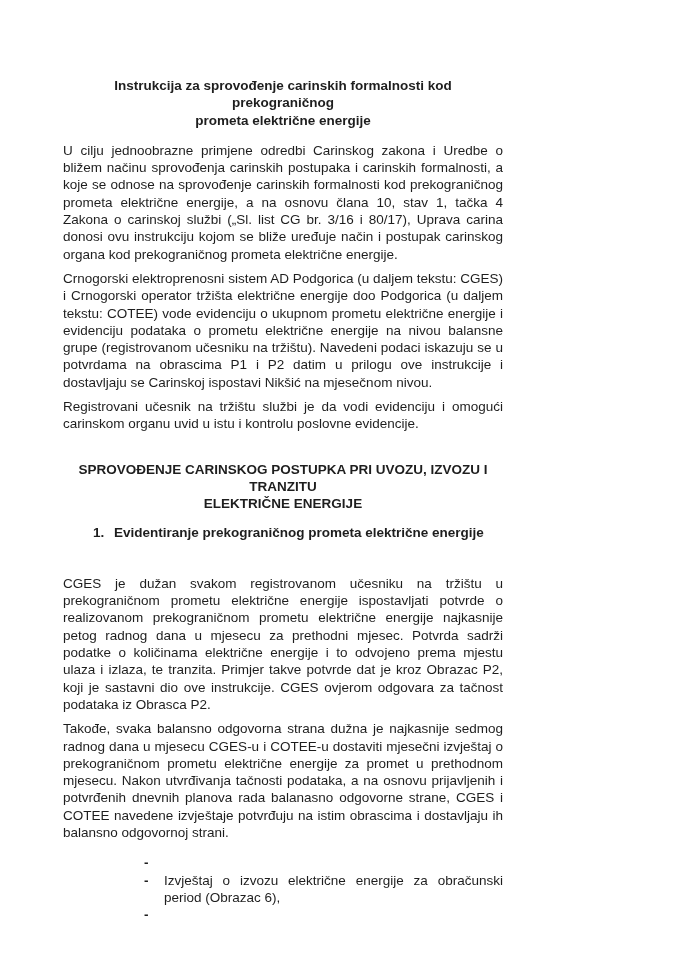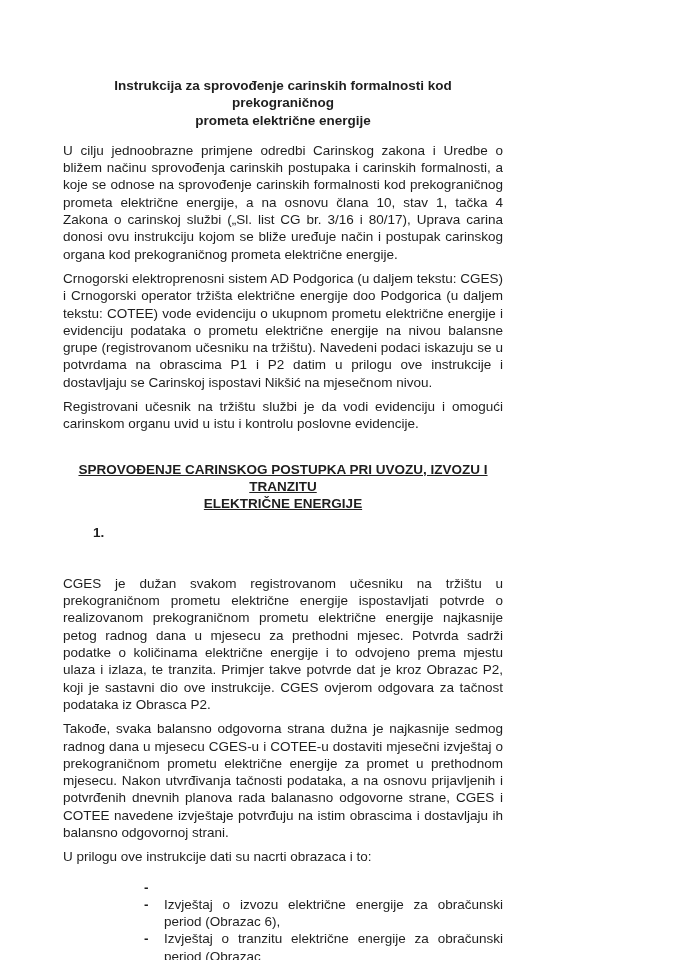--- a/index.html
+++ b/index.html
@@ -28,21 +28,20 @@
   p.body-par {
     text-align: justify;
     margin: 4px 0 7px 0;
   }
   .section-heading {
     font-weight: bold;
     text-align: center;
     white-space: pre-line;
     margin: 0;
     padding-top: 21px;
-    text-decoration: underline;
   }
   .subsection {
     display: flex;
     font-weight: bold;
     padding: 11px 0 30px 30px;
   }
   .subsection .num {
     width: 21px;
     flex: none;
   }
@@ -74,37 +73,35 @@
 
     <p class="body-par">Crnogorski elektroprenosni sistem AD Podgorica (u daljem tekstu: CGES) i Crnogorski operator tržišta električne energije doo Podgorica (u daljem tekstu: COTEE) vode evidenciju o ukupnom prometu električne energije i evidenciju podataka o prometu električne energije na nivou balansne grupe (registrovanom učesniku na tržištu). Navedeni podaci iskazuju se u potvrdama na obrascima P1 i P2 datim u prilogu ove instrukcije i dostavljaju se Carinskoj ispostavi Nikšić na mjesečnom nivou.</p>
 
     <p class="body-par">Registrovani učesnik na tržištu službi je da vodi evidenciju i omogući carinskom organu uvid u istu i kontrolu poslovne evidencije.</p>
 
     <div class="section-heading">SPROVOĐENJE CARINSKOG POSTUPKA PRI UVOZU, IZVOZU I TRANZITU
 ELEKTRIČNE ENERGIJE</div>
 
     <div class="subsection">
       <span class="num">1.</span>
+      <span class="sub-title">Evidentiranje prekograničnog prometa električne energije</span>
     </div>
 
     <p class="body-par">CGES je dužan svakom registrovanom učesniku na tržištu u prekograničnom prometu električne energije ispostavljati potvrde o realizovanom prekograničnom prometu električne energije najkasnije petog radnog dana u mjesecu za prethodni mjesec. Potvrda sadrži podatke o količinama električne energije i to odvojeno prema mjestu ulaza i izlaza, te tranzita. Primjer takve potvrde dat je kroz Obrazac P2, koji je sastavni dio ove instrukcije. CGES ovjerom odgovara za tačnost podataka iz Obrasca P2.</p>
 
     <p class="body-par">Takođe, svaka balansno odgovorna strana dužna je najkasnije sedmog radnog dana u mjesecu CGES-u i COTEE-u dostaviti mjesečni izvještaj o prekograničnom prometu električne energije za promet u prethodnom mjesecu. Nakon utvrđivanja tačnosti podataka, a na osnovu prijavljenih i potvrđenih dnevnih planova rada balanasno odgovorne strane, CGES i COTEE navedene izvještaje potvrđuju na istim obrascima i dostavljaju ih balansno odgovornoj strani.</p>
 
-    <p class="body-par">U prilogu ove instrukcije dati su nacrti obrazaca i to:</p>
 
     <div class="annex-list">
       <div class="annex-item">
         <span class="marker">-</span>
       </div>
       <div class="annex-item">
         <span class="marker">-</span>
         <span class="text">Izvještaj o izvozu električne energije za obračunski period (Obrazac 6),</span>
       </div>
       <div class="annex-item">
         <span class="marker">-</span>
-        <span class="text">Izvještaj o tranzitu električne energije za obračunski period (Obrazac
-3).</span>
       </div>
     </div>
 
   </div>
 </div>
 
 </body></html>

